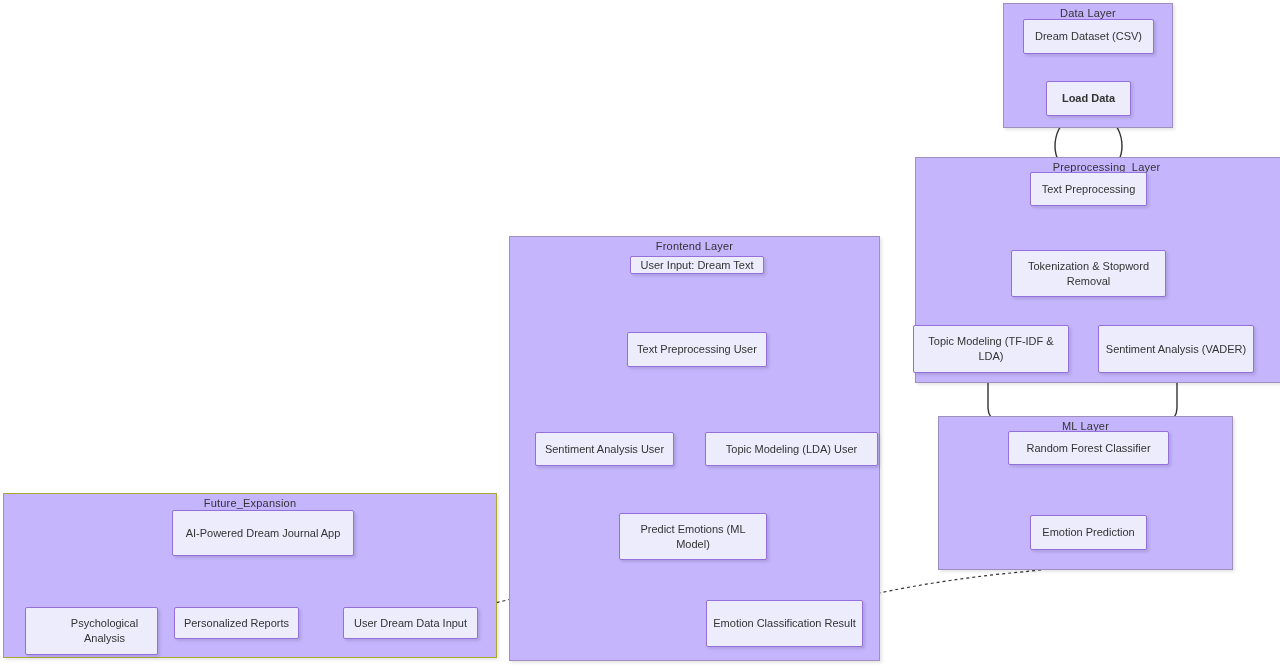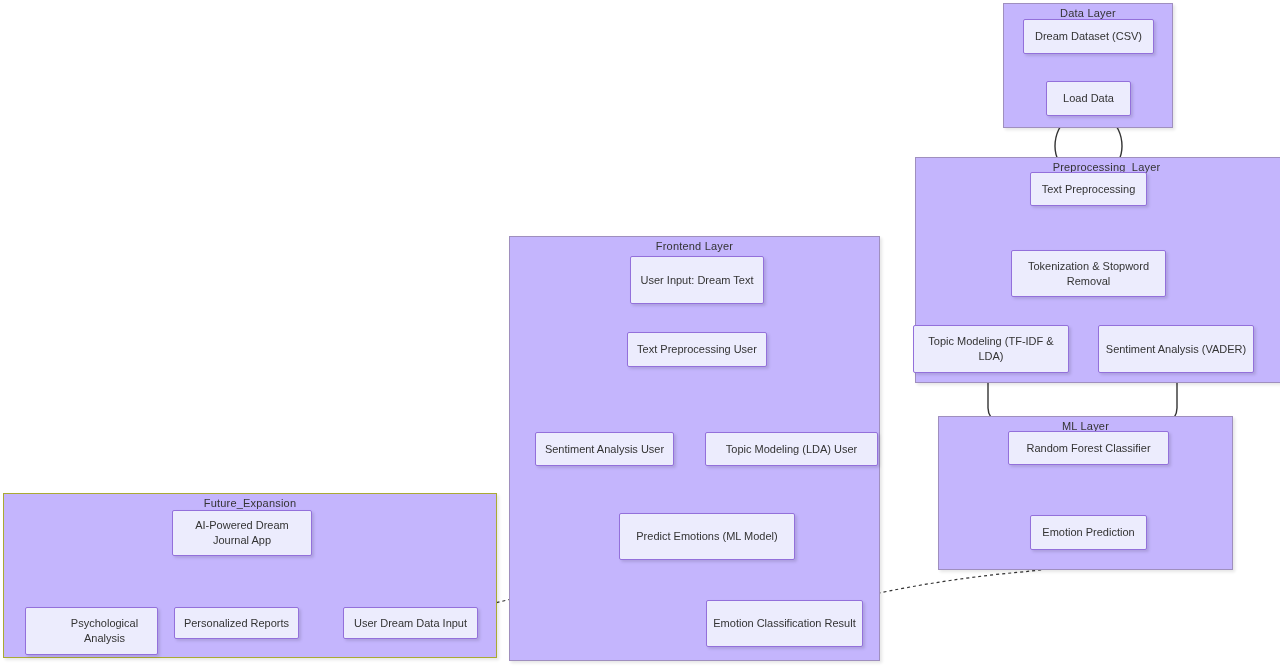--- a/index.html
+++ b/index.html
@@ -145,21 +145,21 @@
   </div>
 
   <div class="cluster" style="left:3px; top:493px; width:494px; height:165px;">
     <div class="cluster-label">Future_Expansion</div>
   </div>
 
   <div class="node" style="left:1023px; top:19px; width:131px; height:35px;">
     <span>Dream Dataset (CSV)</span>
   </div>
 
-  <div class="node" style="left:1046px; top:81px; width:85px; height:35px;">
+  <div class="node" style="left:1046px; top:81px; width:85px; height:35px;font-weight:bold;">
     <span>Load Data</span>
   </div>
 
   <div class="node" style="left:1030px; top:172px; width:117px; height:34px;">
     <span>Text Preprocessing</span>
   </div>
 
   <div class="node" style="left:1011px; top:250px; width:155px; height:47px;">
     <span>Tokenization &amp; Stopword Removal</span>
   </div>
@@ -173,45 +173,45 @@
   </div>
 
   <div class="node" style="left:1008px; top:431px; width:161px; height:34px;">
     <span>Random Forest Classifier</span>
   </div>
 
   <div class="node" style="left:1030px; top:515px; width:117px; height:35px;">
     <span>Emotion Prediction</span>
   </div>
 
-  <div class="node" style="left:630px; top:256px; width:134px; height:48px;">
+  <div class="node" style="left:630px; top:256px; width:134px; height:18px;">
     <span>User Input: Dream Text</span>
   </div>
 
   <div class="node" style="left:627px; top:332px; width:140px; height:35px;">
     <span>Text Preprocessing User</span>
   </div>
 
   <div class="node" style="left:535px; top:432px; width:139px; height:34px;text-align:center;">
     <span>Sentiment Analysis User</span>
   </div>
 
   <div class="node" style="left:705px; top:432px; width:173px; height:34px;">
     <span>Topic Modeling (LDA) User</span>
   </div>
 
-  <div class="node" style="left:619px; top:513px; width:176px; height:47px;">
+  <div class="node" style="left:619px; top:513px; width:148px; height:47px;">
     <span>Predict Emotions (ML Model)</span>
   </div>
 
   <div class="node" style="left:706px; top:600px; width:157px; height:47px;">
     <span>Emotion Classification Result</span>
   </div>
 
-  <div class="node" style="left:172px; top:510px; width:140px; height:46px;align-items:center;">
+  <div class="node" style="left:172px; top:510px; width:182px; height:46px;align-items:center;">
     <span>AI-Powered Dream Journal App</span>
   </div>
 
   <div class="node" style="left:25px; top:607px; width:133px; height:48px;padding-left:32px;">
     <span>Psychological Analysis</span>
   </div>
 
   <div class="node" style="left:174px; top:607px; width:125px; height:32px;">
     <span>Personalized Reports</span>
   </div>

